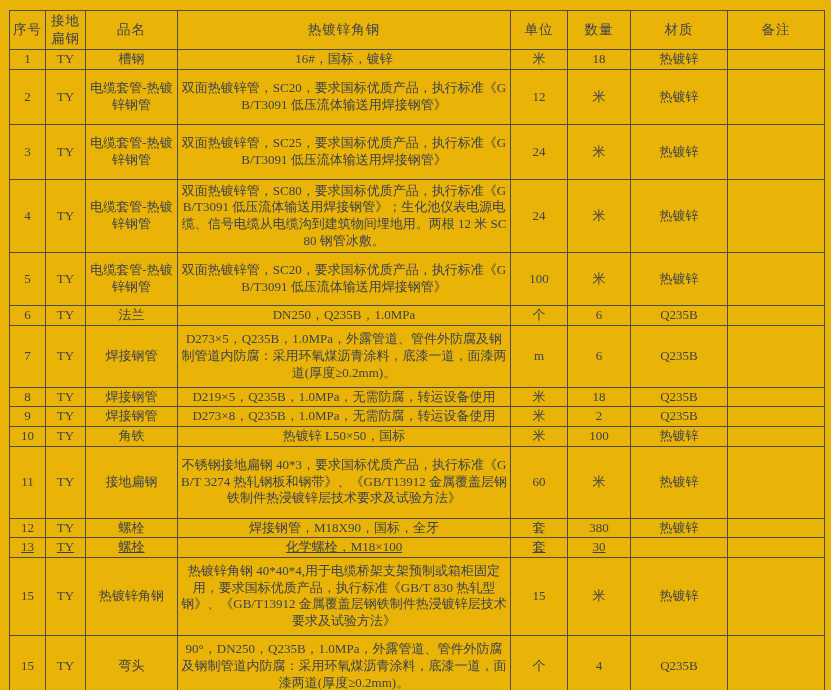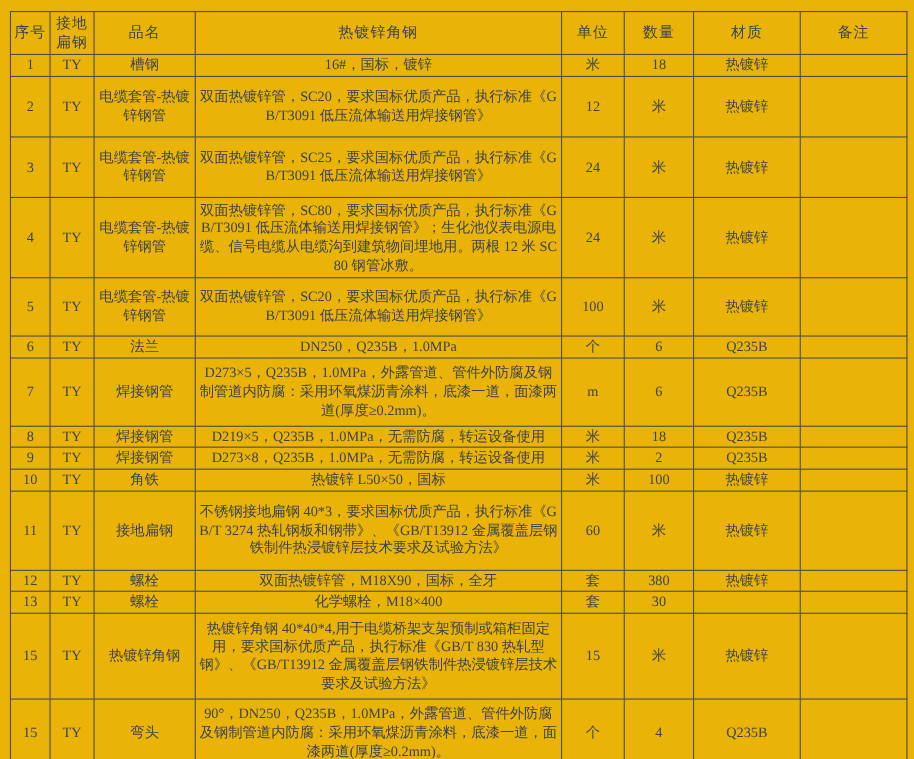--- a/index.html
+++ b/index.html
@@ -62,21 +62,21 @@
   tbody tr:nth-child(3)  { height: 55px; }
   tbody tr:nth-child(4)  { height: 73px; }
   tbody tr:nth-child(5)  { height: 53px; }
   tbody tr:nth-child(6)  { height: 18px; }
   tbody tr:nth-child(7)  { height: 62px; }
   tbody tr:nth-child(8)  { height: 18px; }
   tbody tr:nth-child(9)  { height: 18px; }
   tbody tr:nth-child(10) { height: 18px; }
   tbody tr:nth-child(11) { height: 72px; }
   tbody tr:nth-child(12) { height: 18px; }
-  tbody tr:nth-child(13) { height: 18px; }
+  tbody tr:nth-child(13) { height: 18px; text-decoration: underline; }
   tbody tr:nth-child(14) { height: 78px; }
   tbody tr:nth-child(15) { height: 62px; }
   tbody tr:nth-child(16) { height: 40px; } 
 </style>
 </head>
 <body>
 
 <div class="page">
   <table class="materials">
     <colgroup>
@@ -209,31 +209,31 @@
           <td class="col-spec">不锈钢接地扁钢 40*3，要求国标优质产品，执行标准《GB/T 3274 热轧钢板和钢带》、《GB/T13912 金属覆盖层钢铁制件热浸镀锌层技术要求及试验方法》</td>
           <td class="col-unit">60</td>
           <td class="col-qty">米</td>
           <td class="col-material">热镀锌</td>
           <td class="col-remark"></td>
         </tr>
         <tr>
           <td class="col-serial">12</td>
           <td class="col-project">TY</td>
           <td class="col-name">螺栓</td>
-          <td class="col-spec">双面热镀锌管，M18X90，国标，全牙</td>
+          <td class="col-spec">焊接钢管，M18X90，国标，全牙</td>
           <td class="col-unit">套</td>
           <td class="col-qty">380</td>
           <td class="col-material">热镀锌</td>
           <td class="col-remark"></td>
         </tr>
         <tr>
           <td class="col-serial">13</td>
           <td class="col-project">TY</td>
           <td class="col-name">螺栓</td>
-          <td class="col-spec">化学螺栓，M18×400</td>
+          <td class="col-spec">化学螺栓，M18×100</td>
           <td class="col-unit">套</td>
           <td class="col-qty">30</td>
           <td class="col-material"></td>
           <td class="col-remark"></td>
         </tr>
         <tr>
           <td class="col-serial">15</td>
           <td class="col-project">TY</td>
           <td class="col-name">热镀锌角钢</td>
           <td class="col-spec">热镀锌角钢 40*40*4,用于电缆桥架支架预制或箱柜固定用，要求国标优质产品，执行标准《GB/T 830 热轧型钢》、《GB/T13912 金属覆盖层钢铁制件热浸镀锌层技术要求及试验方法》</td>

